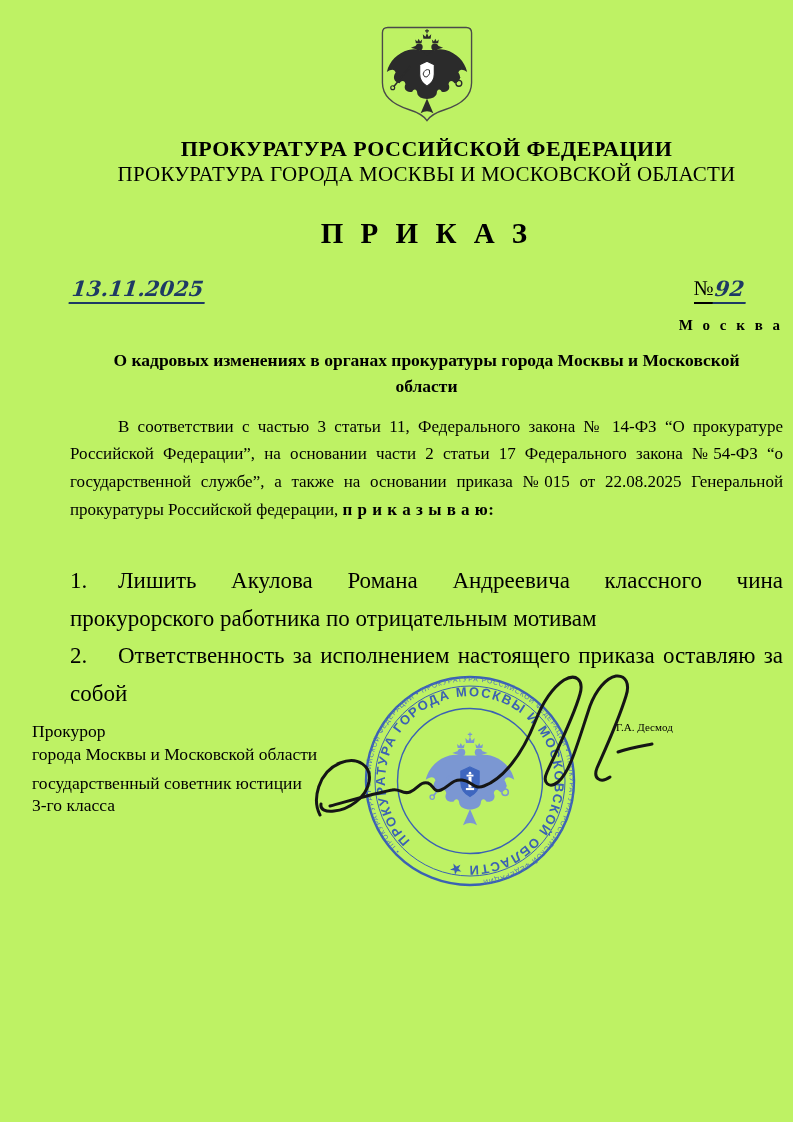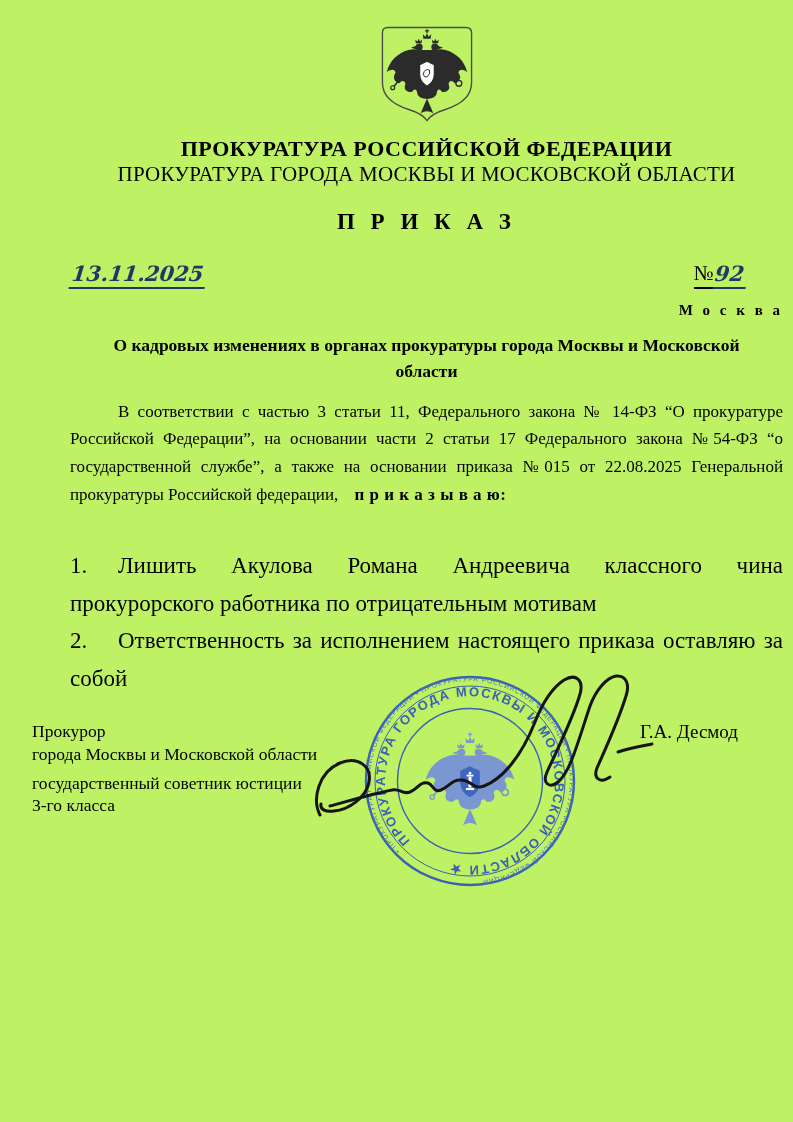--- a/index.html
+++ b/index.html
@@ -16,21 +16,21 @@
   .content{padding:26px 40px 0 40px;}
 
   .emblem-wrap{text-align:center;}
   .org-main{
     text-align:center;font-weight:bold;font-size:22px;margin-top:10px;letter-spacing:.5px;
   }
   .org-sub{
     text-align:center;font-size:21px;letter-spacing:.2px;
   }
   .doc-type{
-    text-align:center;font-weight:bold;font-size:23px;letter-spacing:5px;margin-top:22px;
+    text-align:center;font-weight:bold;font-size:29px;letter-spacing:5px;margin-top:30px;
   }
   .date-row{
     display:flex;justify-content:space-between;align-items:flex-end;
     margin-top:26px;padding-right:36px;
   }
   .hand{
     font-family:"DejaVu Serif", serif;
     font-style:italic;font-weight:600;
     color:#1e3a64;font-size:21px;
     transform:skewX(-6deg);display:inline-block;
@@ -45,32 +45,32 @@
     text-align:right;font-weight:bold;font-size:15px;letter-spacing:3px;margin-top:13px;
   }
   .title{
     text-align:center;font-weight:bold;font-size:17.5px;line-height:1.5;
     max-width:690px;margin:13px auto 0 auto;
   }
   .intro{
     margin-top:13px;font-size:17px;line-height:1.64;
     text-align:justify;text-indent:48px;
   }
-  .intro b{letter-spacing:.5px;margin-left:12px;}
+  .intro b{letter-spacing:.5px;}
   .order-list{margin-top:38px;}
   .order-item{
     font-size:23px;line-height:1.64;text-align:justify;margin:0;
   }
   .order-item .num{display:inline-block;width:48px;}
   .sig-block{
     position:absolute;left:32px;top:720px;font-size:17.5px;line-height:1.3;
   }
   .sig-rank{margin-top:6px;}
   .sig-name{
-    position:absolute;left:640px;top:721px;font-size:19px;
+    position:absolute;left:616px;top:721px;font-size:11px;
   }
   .stamp{position:absolute;left:360px;top:671px;}
   .autograph{position:absolute;left:295px;top:660px;}
 </style>
 </head>
 <body>
 
 <div class="page">
   <div class="content">
 

